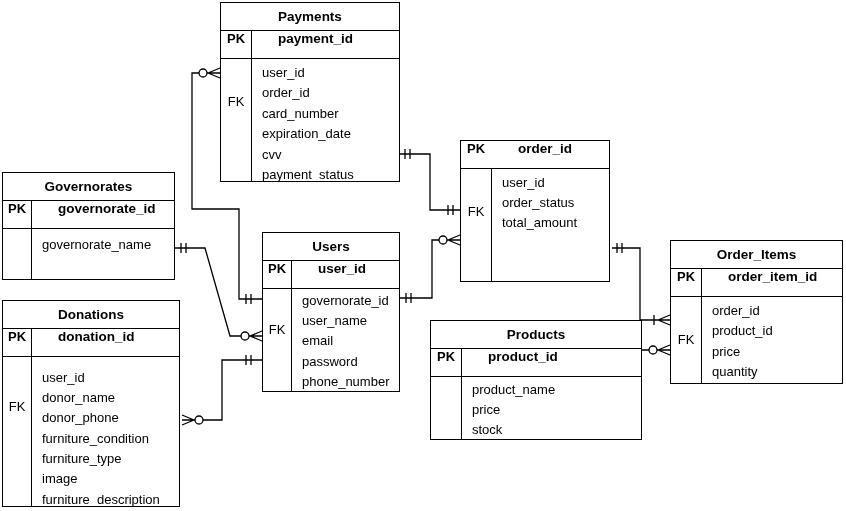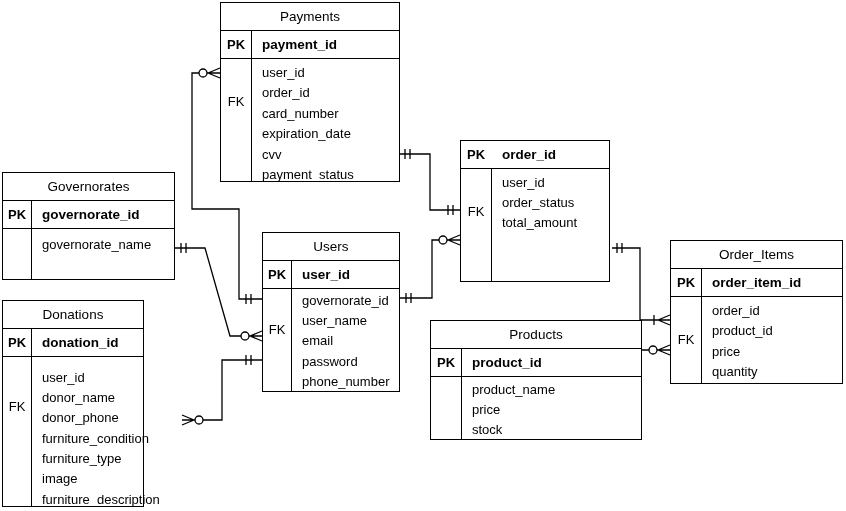--- a/index.html
+++ b/index.html
@@ -7,24 +7,24 @@
     position:relative;width:846px;height:511px;background:#ffffff;
     font-family:"Liberation Sans",sans-serif;color:#000;overflow:hidden;
   }
   .rel-layer{position:absolute;left:0;top:0;z-index:0;}
   .entity{
     position:absolute;z-index:1;background:#ffffff;border:1.5px solid #000;
     box-sizing:border-box;
   }
   .etitle{
     height:27px;border-bottom:1.3px solid #000;display:flex;
-    align-items:center;justify-content:center;font-size:13.5px;font-weight:normal;
+    align-items:center;justify-content:center;font-size:13.5px;font-weight:bold;
   }
   .pkrow{
-    height:27px;border-bottom:1.3px solid #000;display:flex;align-items:center;
+    height:27px;border-bottom:1.3px solid #000;display:flex;gap:16px;
   }
   .keycell{
     width:var(--keyw);flex:0 0 var(--keyw);text-align:center;font-size:13px;
   }
   .pklabel{font-weight:bold;}
   .fklabel{
     font-weight:normal;align-self:flex-start;
     padding-top:var(--pt);line-height:var(--rowh);margin-top:29px;
   }
   .pkname{
@@ -130,21 +130,21 @@
     </div>
     <div class="ebody">
       <span class="keycell fklabel"></span>
       <div class="attrs">
         <div class="attr">governorate_name</div>
       </div>
     </div>
     <div class="vdiv"></div>
   </div>
 
-  <div class="entity" style="left:2px;top:300px;width:142px;height:207px;--keyw:28px;--pt:10.5px;--rowh:20.4px">
+  <div class="entity" style="left:2px;top:300px;width:178px;height:207px;--keyw:28px;--pt:10.5px;--rowh:20.4px">
     <div class="etitle">Donations</div>
     <div class="pkrow">
       <span class="keycell pklabel">PK</span>
       <span class="pkname">donation_id</span>
     </div>
     <div class="ebody">
       <span class="keycell fklabel">FK</span>
       <div class="attrs">
         <div class="attr">user_id</div>
         <div class="attr">donor_name</div>

